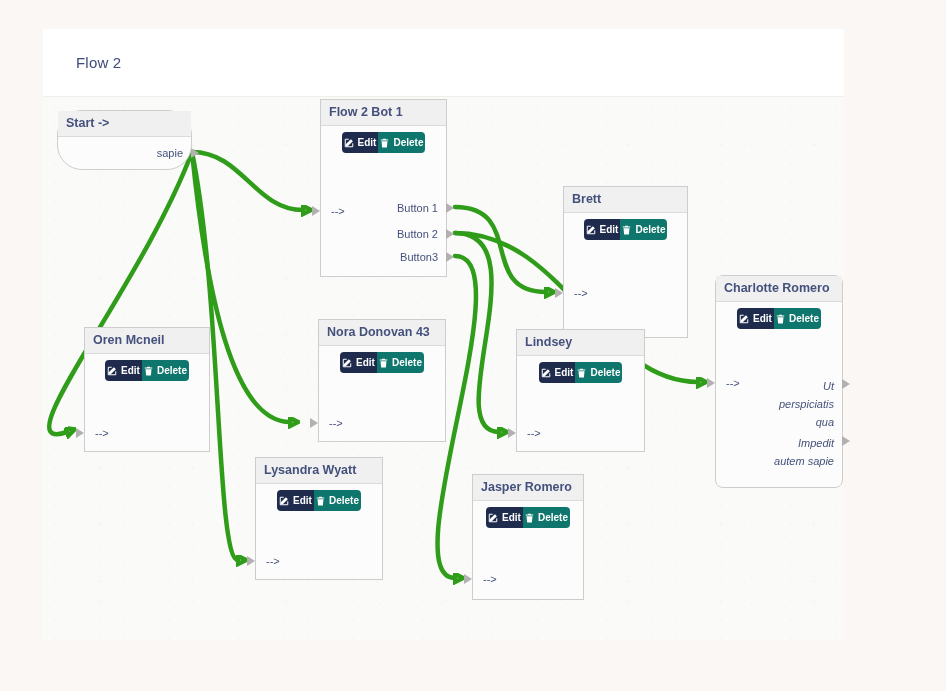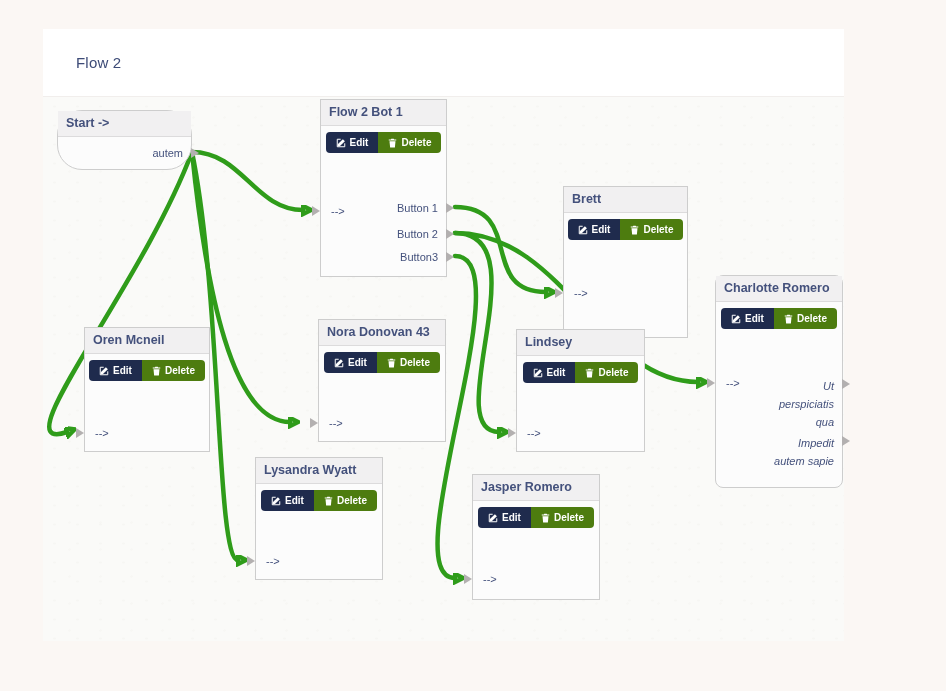--- a/index.html
+++ b/index.html
@@ -31,26 +31,26 @@
     background:#fcfcfc;border:1px solid #cdcdcd;
   }
   .node-header{
     height:26px;line-height:25px;box-sizing:border-box;
     padding:0 8px;background:#f1f0f1;border-bottom:1px solid #dcdbdc;
     color:#44517c;font-weight:700;font-size:12.5px;white-space:nowrap;overflow:hidden;
   }
   .btn-row{position:absolute;top:32px;left:0;right:0;display:flex;justify-content:center;}
   .btn{
     display:flex;align-items:center;gap:4px;border:none;cursor:pointer;
-    color:#ffffff;font-size:10px;font-weight:700;height:21px;padding:0 10px;
+    color:#ffffff;font-size:10px;font-weight:700;height:21px;padding:0 2px;
     font-family:"Liberation Sans",sans-serif;
   }
   .btn svg{display:block;}
   .btn-edit{background:#1f2b4d;border-radius:4px 0 0 4px;}
-  .btn-delete{background:#4d7c0f;border-radius:0 4px 4px 0;}
+  .btn-delete{background:#0f766e;border-radius:0 4px 4px 0;}
   .port-label{color:#44517c;font-size:11px;line-height:16px;}
   .in-row{position:absolute;left:10px;white-space:nowrap;}
   .out-row{position:absolute;right:8px;text-align:right;white-space:nowrap;}
   .out-row.wrap{white-space:normal;width:64px;line-height:18px;font-style:italic;}
   .arr{
     position:absolute;width:0;height:0;
     border-top:5px solid transparent;border-bottom:5px solid transparent;
     border-left:8px solid #b3b0b0;
   }
   .arr.in{left:-9px;}
@@ -79,21 +79,21 @@
       <path d="M455,207 C525,207 478,292 546,292" marker-end="url(#ah)"></path>
       <path d="M455,233 C565,233 600,382 698,382" marker-end="url(#ah)"></path>
       <path d="M455,233 C542,233 438,432 499,432" marker-end="url(#ah)"></path>
       <path d="M455,256 C525,256 392,578 455,578" marker-end="url(#ah)"></path>
     </g>
 </svg>
 
 <div id="nodes-layer">
     <div class="node" style="left: 57px; top: 110px; width: 135px; height: 60px; border-radius: 25px;">
       <div class="node-header">Start -&gt;</div>
-      <div class="out-row port-label" style="top: 34px;">autem</div>
+      <div class="out-row port-label" style="top: 34px;">sapie</div>
       <i class="arr out" style="top: 37px;"></i>
     </div>
     <div class="node" style="left: 320px; top: 99px; width: 127px; height: 178px;">
       <div class="node-header">Flow 2 Bot 1</div>
       <div class="btn-row">
         <button class="btn btn-edit">
           <svg width="10" height="10" viewBox="0 0 16 16">
             <path d="M11 1.8l3.2 3.2-7.8 7.8-4 .8.8-4z" fill="#fff"></path>
             <path d="M14 8.5V14H2V2h5.5" stroke="#fff" stroke-width="1.6" fill="none"></path>
           </svg>
@@ -232,21 +232,21 @@
         <button class="btn btn-delete">
           <svg width="9" height="10" viewBox="0 0 14 16">
             <path d="M5 1h4l.6 1.4H13V4H1V2.4h3.4z M2.2 5.2h9.6L10.8 15H3.2z" fill="#fff"></path>
           </svg>
           <span>Delete</span>
         </button>
       </div>
       <div class="in-row port-label" style="top: 95px;">--&gt;</div>
       <i class="arr in" style="top: 98px;"></i>
     </div>
-    <div class="node" style="left: 472px; top: 474px; width: 128px; height: 126px;">
+    <div class="node" style="left: 472px; top: 474px; width: 112px; height: 126px;">
       <div class="node-header">Jasper Romero</div>
       <div class="btn-row">
         <button class="btn btn-edit">
           <svg width="10" height="10" viewBox="0 0 16 16">
             <path d="M11 1.8l3.2 3.2-7.8 7.8-4 .8.8-4z" fill="#fff"></path>
             <path d="M14 8.5V14H2V2h5.5" stroke="#fff" stroke-width="1.6" fill="none"></path>
           </svg>
           <span>Edit</span>
         </button>
         <button class="btn btn-delete">

